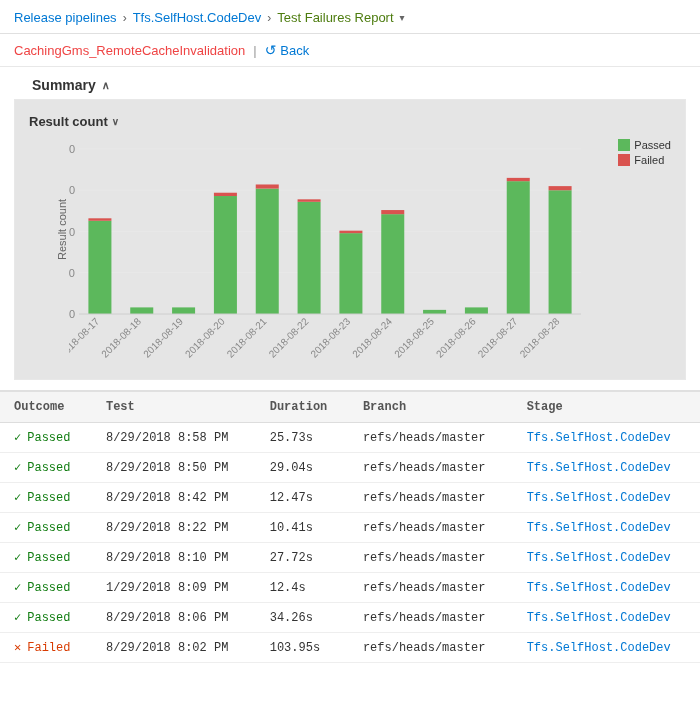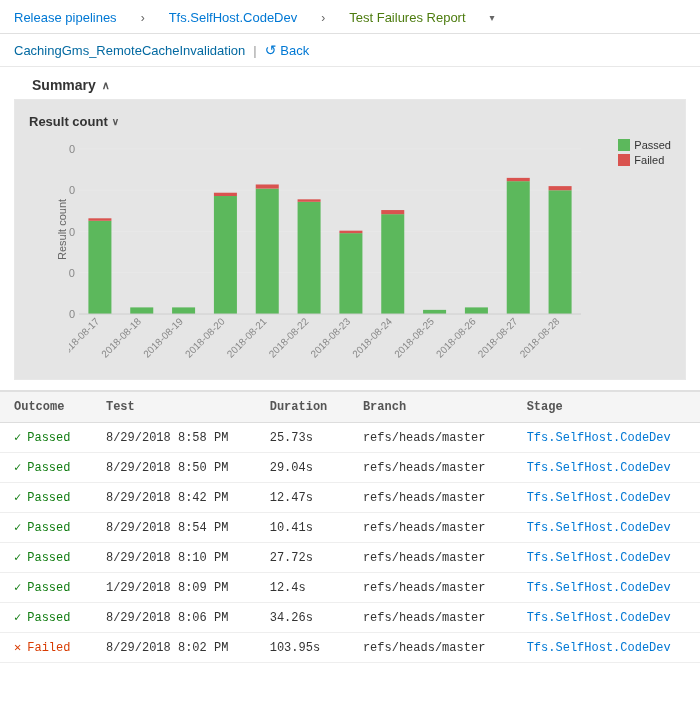--- a/index.html
+++ b/index.html
@@ -11,21 +11,21 @@
       width: 700px;
       min-height: 716px;
     }
 
     
     .header {
       padding: 10px 14px 8px;
       border-bottom: 1px solid #e0e0e0;
       display: flex;
       align-items: center;
-      gap: 24px;
+      gap: 6px;
       font-size: 13px;
       color: #0078d4;
     }
     .header-sep {
       color: #666;
       font-size: 12px;
     }
     .header-current {
       color: #4d7c0f;
       font-weight: 400;
@@ -40,21 +40,21 @@
     .breadcrumb-bar {
       padding: 8px 14px;
       border-bottom: 1px solid #e8e8e8;
       display: flex;
       align-items: center;
       gap: 8px;
       font-size: 13px;
     }
     .breadcrumb-title {
       font-weight: 500;
-      color: #0369a1;
+      color: #ef4444;
     }
     .breadcrumb-divider {
       color: #999;
     }
     .back-btn {
       display: flex;
       align-items: center;
       gap: 4px;
       color: #0078d4;
       cursor: pointer;
@@ -330,21 +330,21 @@
     <td>refs/heads/master</td>
     <td class="link-text">Tfs.SelfHost.CodeDev</td>
   </tr>
         <tr>
     <td>
       <div class="outcome-cell">
         <span class="check-icon outcome-passed">✓</span>
         <span style="color:#107c10">Passed</span>
       </div>
     </td>
-    <td>8/29/2018 8:54 PM</td>
+    <td>8/29/2018 8:22 PM</td>
     <td>10.41s</td>
     <td>refs/heads/master</td>
     <td class="link-text">Tfs.SelfHost.CodeDev</td>
   </tr>
         <tr>
     <td>
       <div class="outcome-cell">
         <span class="check-icon outcome-passed">✓</span>
         <span style="color:#107c10">Passed</span>
       </div>

